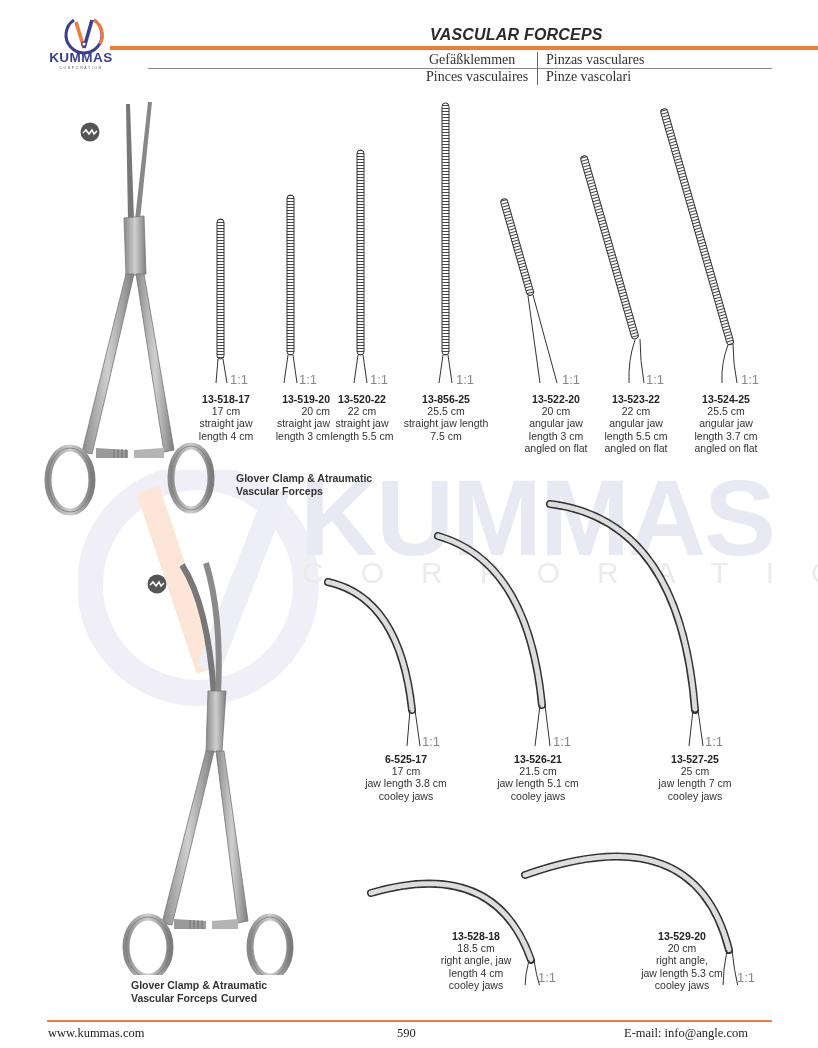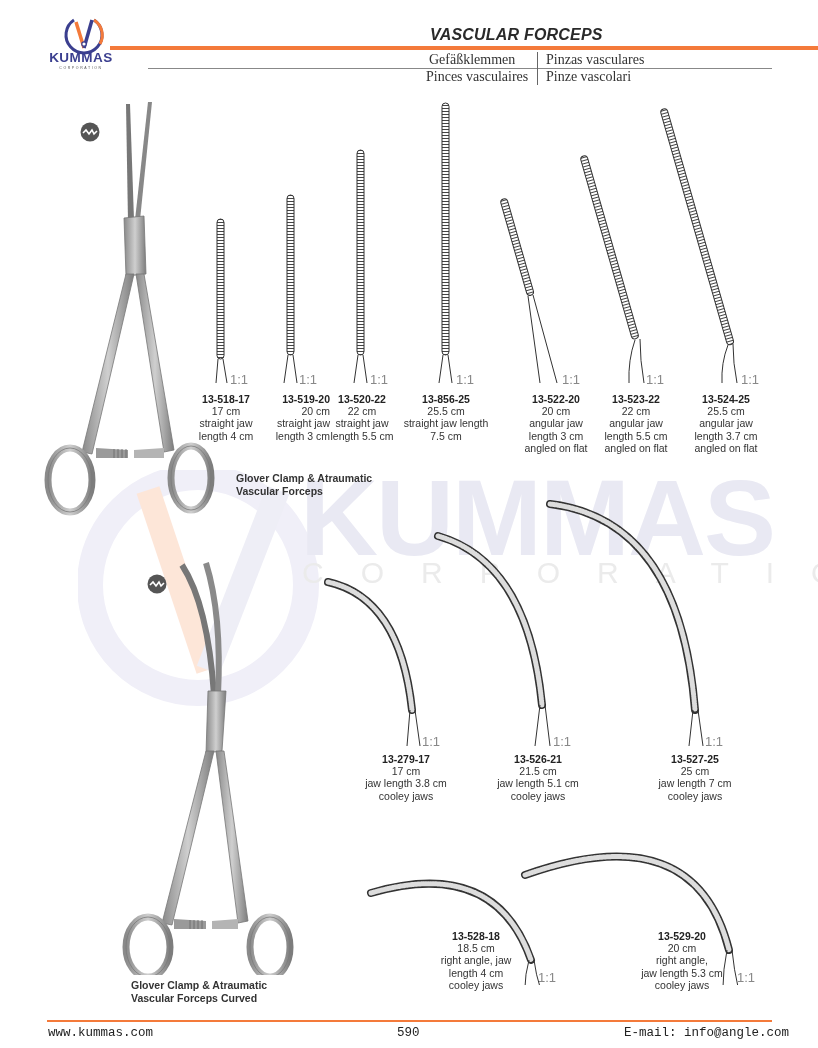--- a/index.html
+++ b/index.html
@@ -18,21 +18,21 @@
   .wm-kummas { left:300px; top:455px; font-size:108px; font-weight:bold; color:#e9e9f3; letter-spacing:-2px; }
   .wm-corp { left:302px; top:556px; font-size:30px; color:#ebebeb; letter-spacing:37px; }
   
   .lbl { text-align:center; font-size:10.5px; line-height:12.2px; color:#333; }
   .lbl .code { font-weight:bold; color:#222; }
   .lbl-left { text-align:center; }
   .caption { font-size:10.5px; font-weight:bold; line-height:12.5px; color:#333; }
   .scale { font-size:13px; color:#888; }
   
   .footer-rule { left:47px; top:1020px; width:725px; height:2px; background:#f47a3a; }
-  .footer-text { top:1026px; font-size:12.5px; color:#222; font-family:Liberation Mono, monospace; }
+  .footer-text { top:1026px; font-size:12.5px; color:#222; font-family:Liberation Serif, serif; }
   .badge { width:20px; height:20px; }
 </style>
 </head>
 <body>
 
 <svg class="abs" style="left:78px;top:470px;" width="330" height="330">
   <circle cx="120" cy="115" r="108" fill="none" stroke="#f0eff8" stroke-width="26"></circle>
   <path d="M70 20 L130 200" stroke="#fde6d8" stroke-width="24" fill="none"></path>
   <path d="M200 20 L130 200" stroke="#eeeef6" stroke-width="24" fill="none"></path>
 </svg>
@@ -259,21 +259,21 @@
   <path d="M230 14 Q360 30 375 220" stroke="#ddd" stroke-width="5" fill="none" stroke-linecap="round" stroke-dasharray="1.2 1.2"></path>
   <line x1="373" y1="220" x2="369" y2="256" stroke="#333"></line>
     <line x1="378" y1="220" x2="383" y2="256" stroke="#333"></line>
 </svg>
 
 <div class="abs scale" style="left:422px;top:734px;">1:1</div>
 <div class="abs scale" style="left:553px;top:734px;">1:1</div>
 <div class="abs scale" style="left:705px;top:734px;">1:1</div>
 
 <div class="abs lbl" style="left:356px;top:753px;width:100px;">
-  <div class="code">13-279-17</div>
+  <div class="code">6-525-17</div>
   <div>17 cm</div>
   <div>jaw length 3.8 cm</div>
   <div>cooley jaws</div>
 </div>
 <div class="abs lbl" style="left:488px;top:753px;width:100px;">
   <div class="code">13-526-21</div>
   <div>21.5 cm</div>
   <div>jaw length 5.1 cm</div>
   <div>cooley jaws</div>
 </div>

